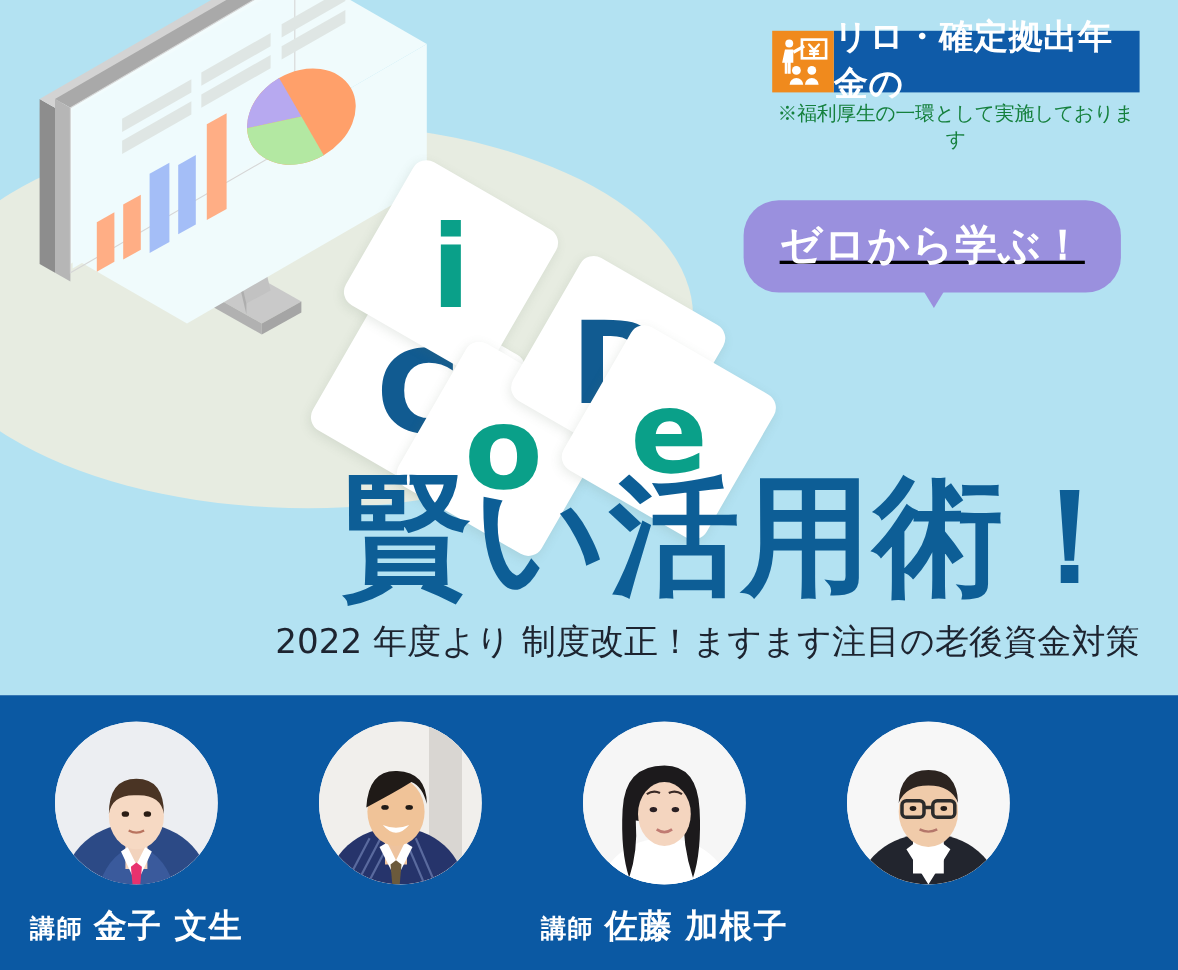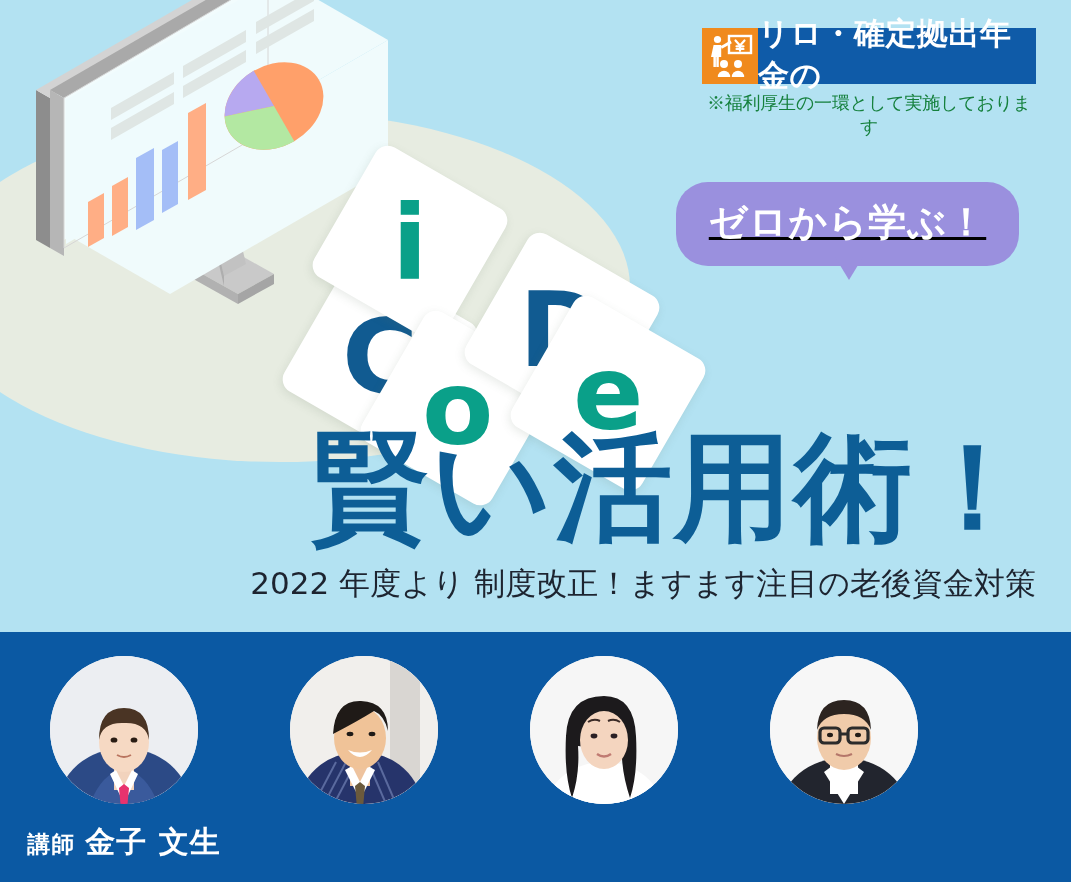--- a/index.html
+++ b/index.html
@@ -292,20 +292,23 @@
           <ellipse cx="74" cy="154" rx="58" ry="48" fill="#ffffff"></ellipse>
           <path d="M74 40 q30 0 32 40 q2 38 -6 62 q-10 -30 -8 -58 q-18 10 -44 6 q2 28 -6 52 q-8 -24 -6 -62 q2 -40 38 -40 z" fill="#1c1a1c"></path>
           <ellipse cx="74" cy="84" rx="24" ry="29" fill="#f4d5bf"></ellipse>
           <ellipse cx="64" cy="80" rx="3.4" ry="2.4" fill="#2a2024"></ellipse>
           <ellipse cx="84" cy="80" rx="3.4" ry="2.4" fill="#2a2024"></ellipse>
           <path d="M67 98 q7 5 14 0" stroke="#c07b72" stroke-width="2.4" fill="none"></path>
           <path d="M58 66 q6 -4 12 -1" stroke="#3a2a26" stroke-width="2" fill="none"></path>
           <path d="M78 65 q6 -3 12 1" stroke="#3a2a26" stroke-width="2" fill="none"></path>
         </svg>
       </div>
+      <div class="inst-name">
+        <span class="role">講師</span><span class="person">佐藤 加根子</span>
+      </div>
     </div>
 
     <div class="instructor">
       <div class="photo">
         <svg width="148" height="148" viewBox="0 0 148 148">
           <rect width="148" height="148" fill="#f7f7f7"></rect>
           <ellipse cx="74" cy="156" rx="64" ry="54" fill="#22252e"></ellipse>
           <path d="M60 108 h28 v30 h-28 z" fill="#ffffff"></path>
           <path d="M62 110 l12 18 l12 -18 l8 6 l-20 32 l-20 -32 z" fill="#ffffff"></path>
           <ellipse cx="74" cy="82" rx="27" ry="32" fill="#f0cbaa"></ellipse>

